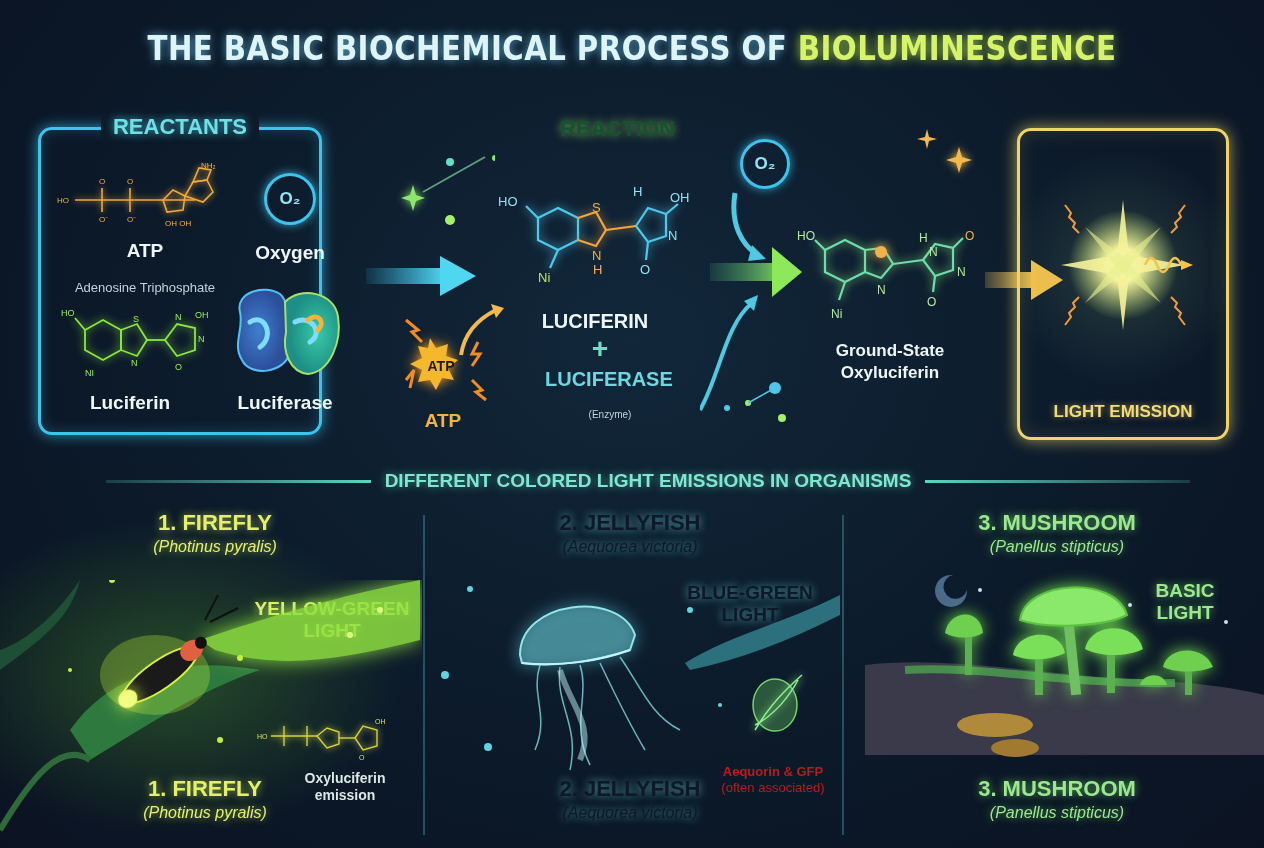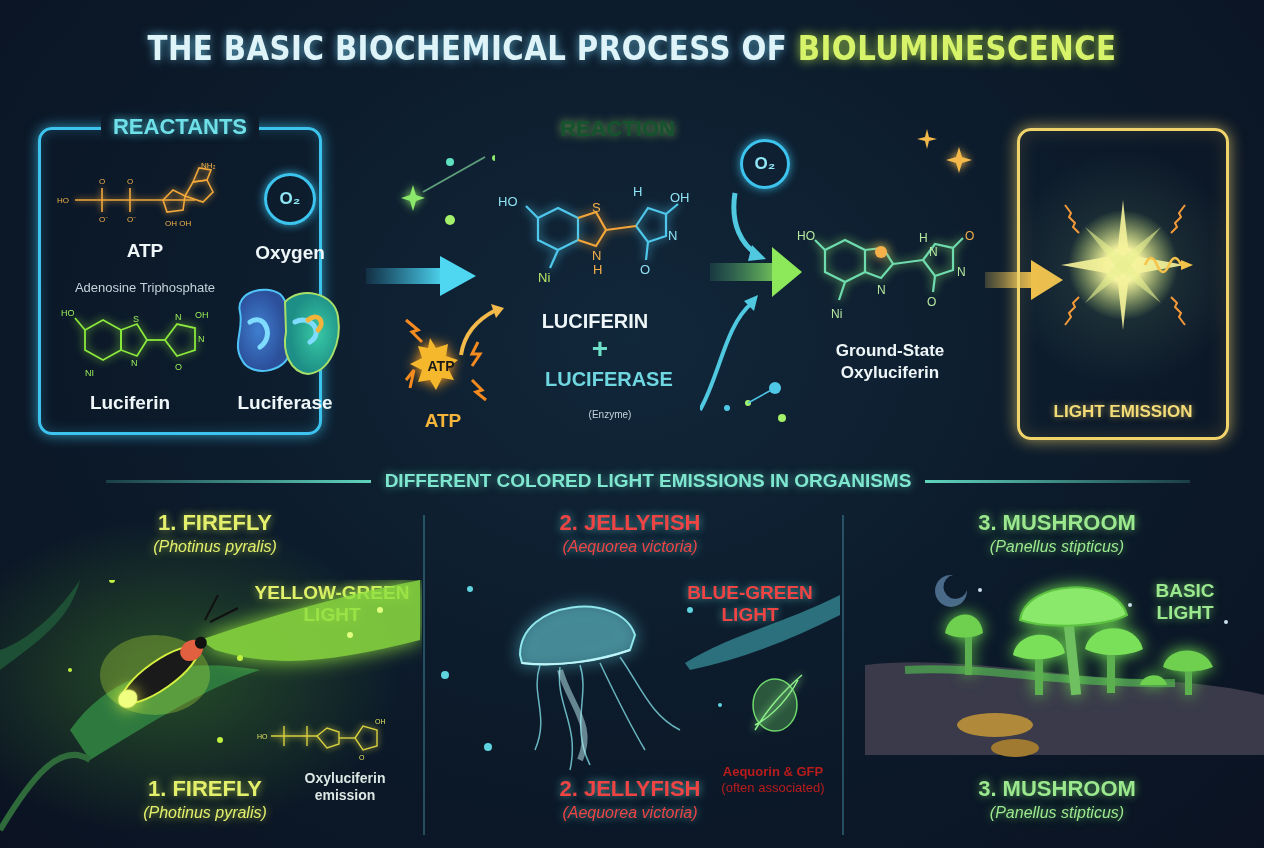--- a/index.html
+++ b/index.html
@@ -60,21 +60,21 @@
   }
 
   .panel { top: 505px; height: 343px; }
   .divider { top: 515px; width: 2px; height: 320px; background: rgba(90,180,200,0.35); }
 
   .org-name { font-weight: bold; font-size: 22px; text-align: center; white-space: nowrap; }
   .org-sci { font-style: italic; font-size: 16px; text-align: center; white-space: nowrap; }
   .light-lbl { font-weight: bold; font-size: 19px; text-align: center; line-height: 22px; white-space: nowrap; }
 
   .glow-y { color: #e4f06c; text-shadow: 0 0 8px rgba(210,240,80,0.7); }
-  .glow-c { color: #ef4444; text-shadow: 0 0 8px rgba(110,220,220,0.7); }
+  .glow-c { color: #0f172a; text-shadow: 0 0 8px rgba(110,220,220,0.7); }
   .glow-g { color: #9be88e; text-shadow: 0 0 8px rgba(120,230,110,0.7); }
 </style>
 </head>
 <body>
 
 <div class="abs title">
   <span>THE BASIC BIOCHEMICAL PROCESS OF </span><span class="hl">BIOLUMINESCENCE</span>
 </div>
 
 <div class="abs react-box">
@@ -306,21 +306,21 @@
   <div class="txt">DIFFERENT COLORED LIGHT EMISSIONS IN ORGANISMS</div>
   <div class="line r"></div>
 </div>
 
 <div class="abs divider" style="left:423px;"></div>
 <div class="abs divider" style="left:842px;"></div>
 
 <div class="abs panel" style="left:0; width:422px; background: radial-gradient(ellipse at 40% 50%, rgba(70,140,40,0.45) 0%, rgba(12,30,30,0) 65%);"></div>
 <div class="abs org-name glow-y" style="left:110px; top:510px; width:210px;">1. FIREFLY</div>
 <div class="abs org-sci glow-y" style="left:110px; top:538px; width:210px;">(Photinus pyralis)</div>
-<div class="abs light-lbl glow-y" style="left:252px; top:582px; width:160px;">
+<div class="abs light-lbl glow-y" style="left:252px; top:598px; width:160px;">
   <div>YELLOW-GREEN</div>
   <div>LIGHT</div>
 </div>
 <svg class="abs" style="left:0; top:580px;" width="422" height="268">
   <path d="M0,90 C40,60 70,40 80,0 C60,30 30,60 0,70 Z" fill="#1f5a3a" opacity="0.8"></path>
   <path d="M70,150 C120,80 200,80 260,90 C200,110 140,150 90,180 Z" fill="#2e7a3e"></path>
   <path d="M0,250 C30,200 60,160 90,180" stroke="#2e6a3a" stroke-width="6" fill="none"></path>
   <path d="M200,60 C260,40 320,20 420,0 L420,60 C340,80 280,90 215,70 Z" fill="#8ee040" opacity="0.85" style="filter: drop-shadow(0 0 10px #9cf040);"></path>
   <ellipse cx="155" cy="95" rx="55" ry="40" fill="#c0f040" opacity="0.3"></ellipse>
   <g transform="rotate(-35 160 95)">

